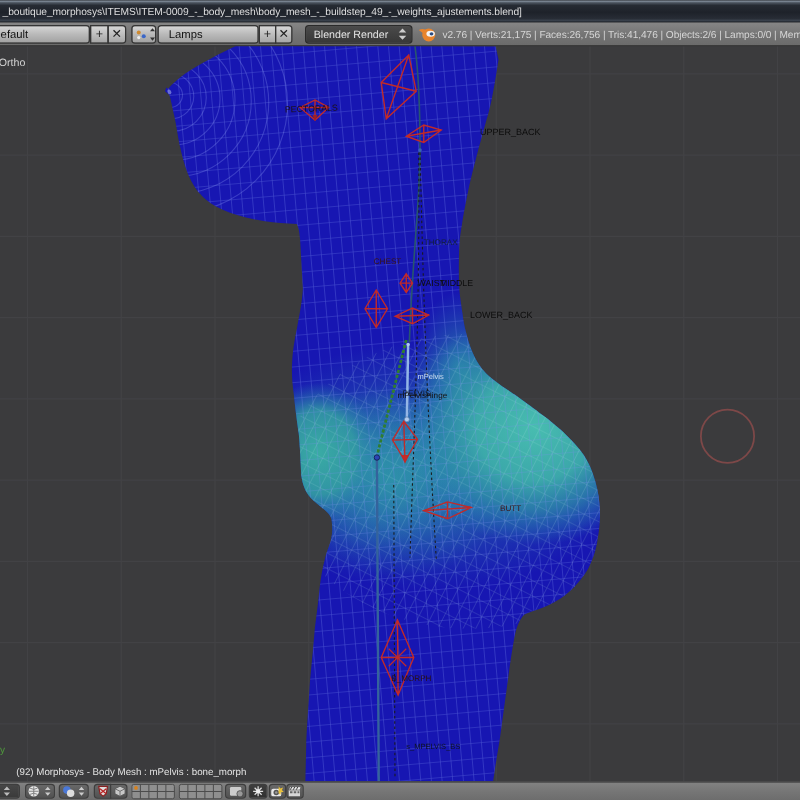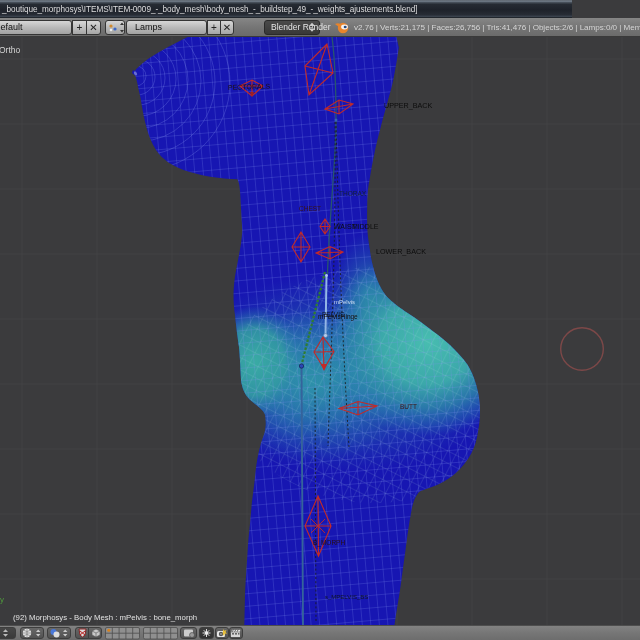--- a/index.html
+++ b/index.html
@@ -1,19 +1,19 @@
 <!DOCTYPE html>
 <html><head>
 <meta charset="utf-8">
 <style>
 html,body{margin:0;padding:0;width:640px;height:640px;overflow:hidden;background:#3b3b3d;
 font-family:"Liberation Sans",sans-serif;}
 #stage{position:relative;width:640px;height:640px;}
 
-#titlebar{position:absolute;left:0;top:0;width:572px;height:18px;
+#titlebar{position:absolute;left:0;top:0;width:640px;height:18px;
 background:linear-gradient(to bottom,#0a0c0e 0%,#8c98a6 4%,#4c5560 12%,#262b33 24%,#1e222a 55%,#272c35 82%,#3a424d 92%,#14171c 100%);text-decoration:underline;}
 #titlebar .t{position:absolute;left:2px;top:4.5px;font-size:8.2px;color:#dededf;letter-spacing:-0.05px;white-space:nowrap;}
 
 #infobar{position:absolute;left:0;top:18px;width:640px;height:19px;
 background:linear-gradient(to bottom,#868686,#747474 55%,#6b6b6b);border-bottom:1px solid #3a3a3a;box-sizing:border-box;}
 .fld{position:absolute;top:2px;height:15px;box-sizing:border-box;border:1px solid #353535;
 background:linear-gradient(to bottom,#d6d6d6,#b9b9b9 50%,#a2a2a2);border-radius:3px;
 font-size:9px;color:#111;line-height:13px;white-space:nowrap;overflow:hidden;}
 .btnl{position:absolute;top:2px;height:15px;box-sizing:border-box;border:1px solid #353535;
 background:linear-gradient(to bottom,#d6d6d6,#a6a6a6);color:#222;font-size:10px;text-align:center;line-height:13px;}
@@ -227,21 +227,21 @@
     <svg width="18" height="13" style="position:absolute;left:0;top:0;">
           <circle cx="5" cy="5" r="1.6" fill="#cf8a30"></circle>
           <circle cx="9" cy="8" r="1.6" fill="#3a66c8"></circle>
           <circle cx="5" cy="9" r="1.3" fill="#eee"></circle>
           <path d="M14 4l2 -2.5 2 2.5Z M14 9l2 2.5 2 -2.5Z" fill="#333"></path>
         </svg>
   </div>
   <div class="fld" style="left:126px;width:81px;padding-left:8px;">Lamps</div>
   <div class="btnl" style="left:207px;width:14px;border-radius:0;">+</div>
   <div class="btnl" style="left:220px;width:14px;border-radius:0 3px 3px 0;">✕</div>
-  <div class="dark" style="left:264px;width:56px;padding-left:6px;font-size:8.5px;">Blender Render
+  <div class="dark" style="left:244px;width:86px;padding-left:6px;font-size:8.5px;">Blender Render
     <svg width="8" height="11" style="position:absolute;right:3px;top:1px;">
           <path d="M1 4l3 -3.2 3 3.2Z M1 6.5l3 3.2 3 -3.2Z" fill="#ccc"></path>
         </svg>
   </div>
   <svg width="17" height="15" style="position:absolute;left:333px;top:2px;">
     <path d="M2 4 Q6 2 9 5 L6 7 Z" fill="#e8842c"></path>
     <circle cx="10" cy="8" r="5.2" fill="#e8842c"></circle>
     <ellipse cx="11.5" cy="7" rx="3.4" ry="2.4" fill="#f4f4f4"></ellipse>
     <ellipse cx="12.2" cy="7" rx="1.5" ry="1.3" fill="#2a4a80"></ellipse>
   </svg>

